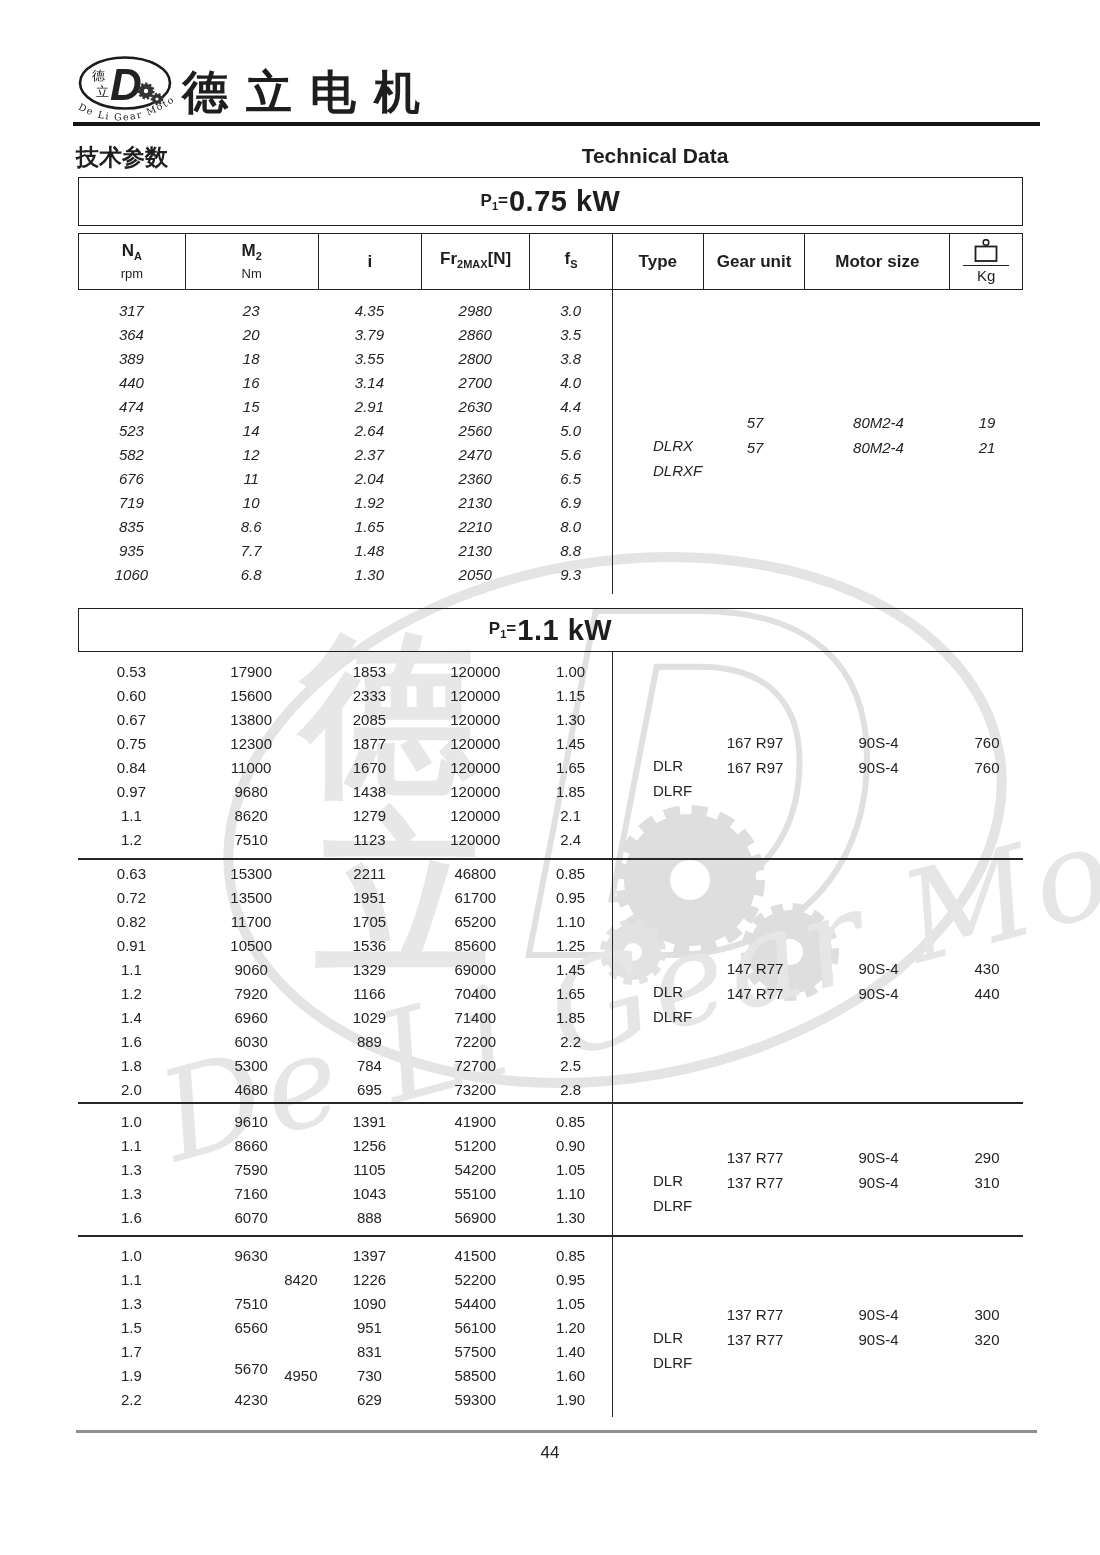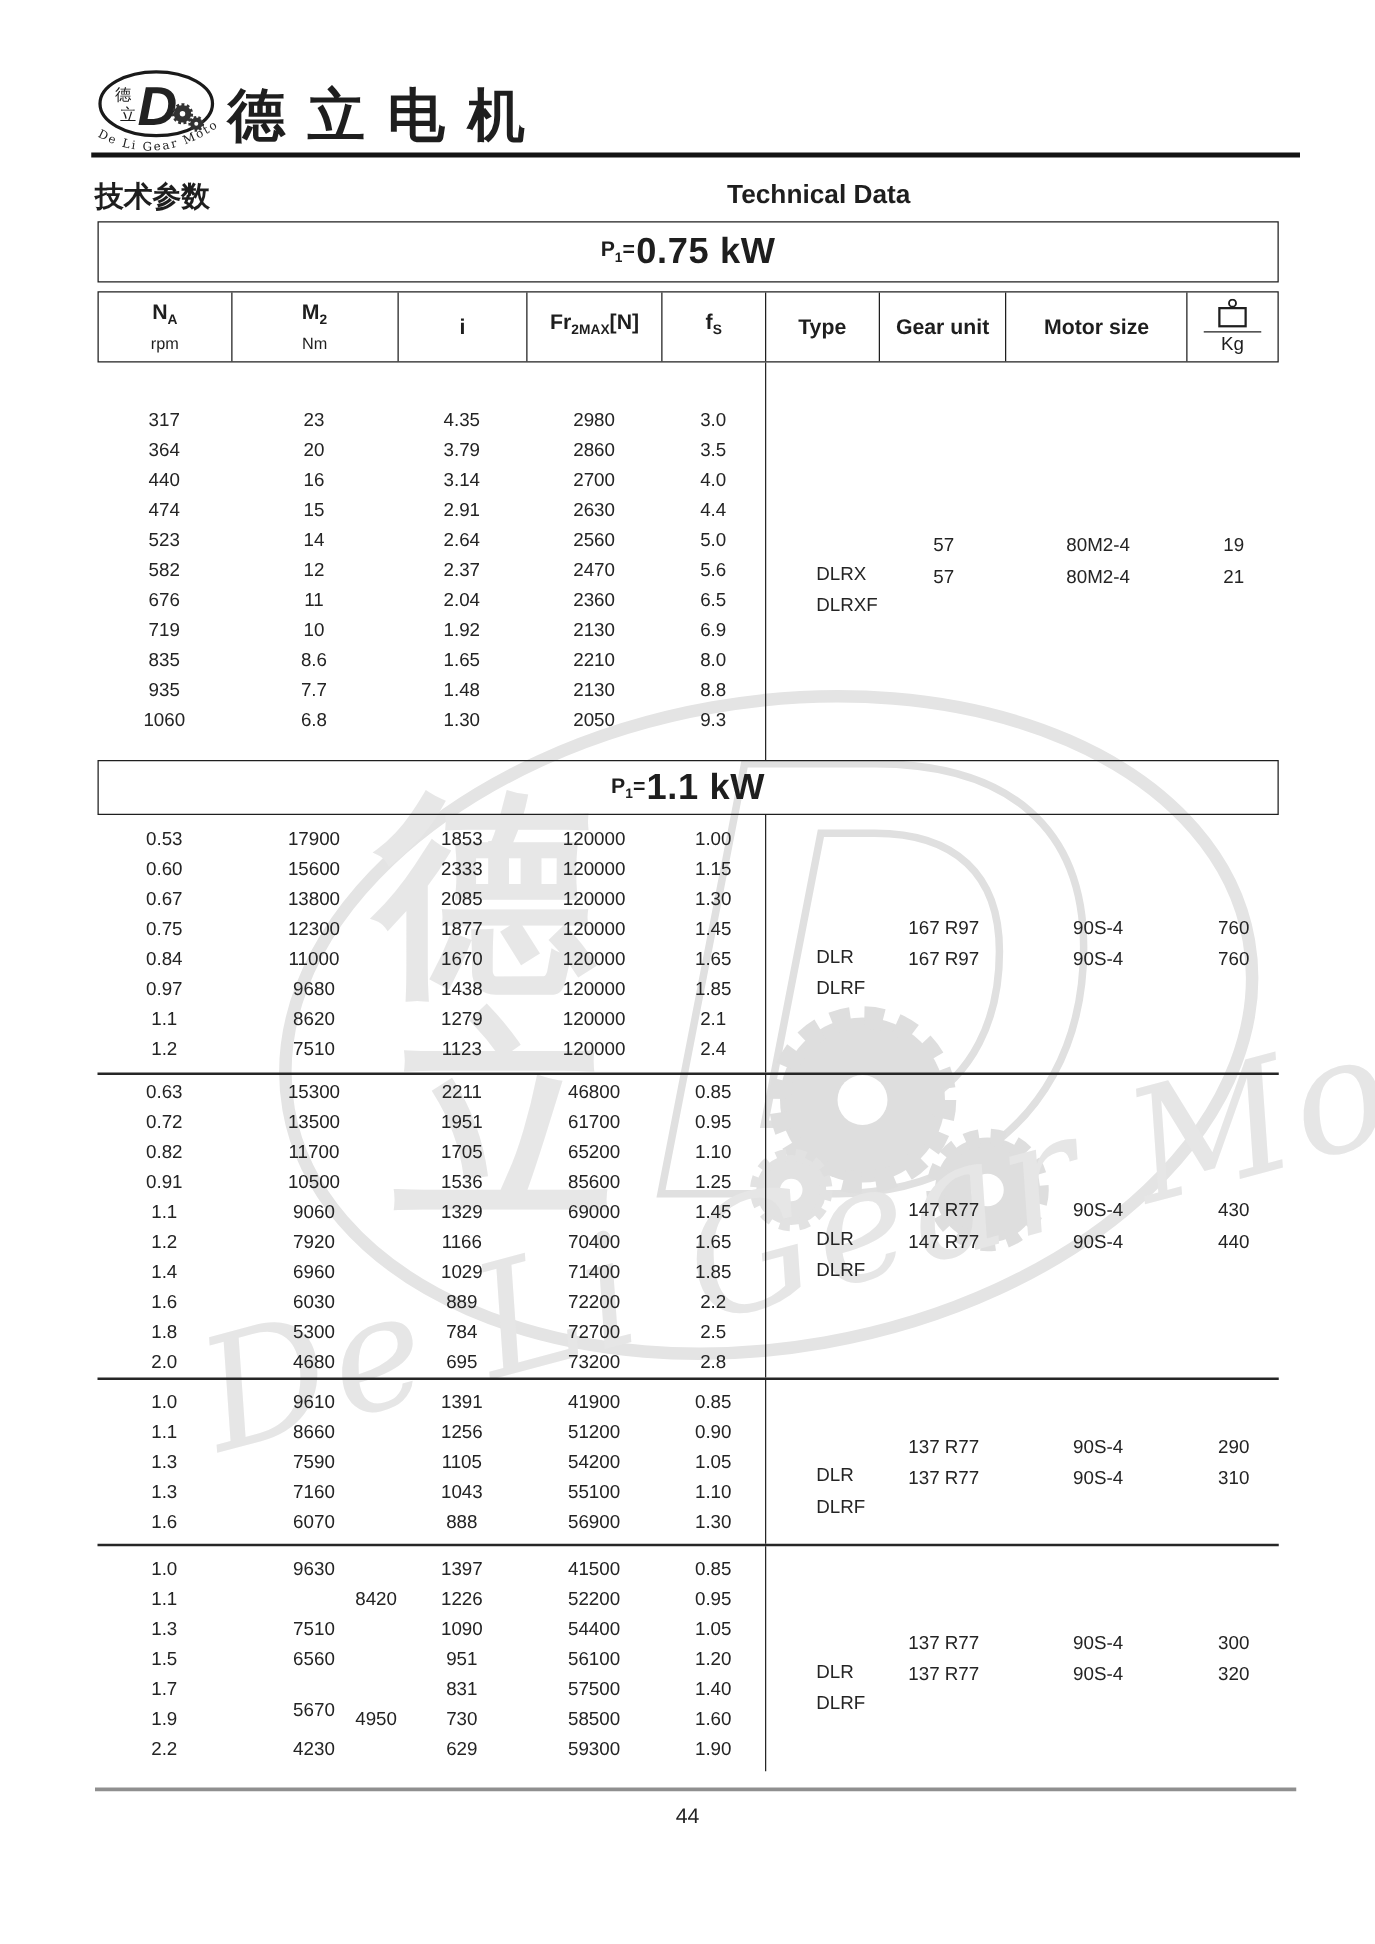--- a/index.html
+++ b/index.html
@@ -43,21 +43,21 @@
   .w0{width:107px}.w1{width:133px}.w2{width:104px}.w3{width:108px}.w4{width:83px}
   .w5{width:91px}.w6{width:102px}.w7{width:145px}.w8{width:72px}
   .col-main { font-size:17px; font-weight:bold; line-height:18px; }
   .col-main sub { font-size:11px; font-weight:bold; }
   .col-unit { font-size:13px; font-weight:normal; margin-top:1px; }
   .kg-cell { justify-content:center; }
   .kg-sep { width:46px; height:1.4px; background:#1f1f1f; margin:2px 0 1px 0; }
   .kg-label { font-size:15px; }
 
   .block { position:absolute; left:78px; width:945px; display:flex; }
-  .block.b1 { top:290px; height:318px; }
+  .block.b1 { top:276px; height:318px;font-style:italic; }
   .block.b2 { top:652px; height:206px; }
   .block.b3 { top:858px; height:244px; border-top:2px solid #262626; }
   .block.b4 { top:1102px; height:133px; border-top:2px solid #262626; }
   .block.b5 { top:1235px; height:182px; border-top:2px solid #262626; }
   .block-left {
     width:535px; border-right:1.6px solid #262626;
     display:flex; flex-direction:column; justify-content:center;
   }
   .block.b1 .block-left { padding-top:14px; }
   .data-row { display:flex; height:24px; align-items:center; flex:0 0 auto; }
@@ -173,20 +173,27 @@
             <div class="cell c4" style="width: 83px;">3.0</div>
           </div>
           <div class="data-row">
             <div class="cell c0" style="width: 107px;">364</div>
             <div class="cell c1" style="width: 133px;">20</div>
             <div class="cell c2" style="width: 104px;">3.79</div>
             <div class="cell c3" style="width: 108px;">2860</div>
             <div class="cell c4" style="width: 83px;">3.5</div>
           </div>
           <div class="data-row">
+            <div class="cell c0" style="width: 107px;">389</div>
+            <div class="cell c1" style="width: 133px;">18</div>
+            <div class="cell c2" style="width: 104px;">3.55</div>
+            <div class="cell c3" style="width: 108px;">2800</div>
+            <div class="cell c4" style="width: 83px;">3.8</div>
+          </div>
+          <div class="data-row">
             <div class="cell c0" style="width: 107px;">440</div>
             <div class="cell c1" style="width: 133px;">16</div>
             <div class="cell c2" style="width: 104px;">3.14</div>
             <div class="cell c3" style="width: 108px;">2700</div>
             <div class="cell c4" style="width: 83px;">4.0</div>
           </div>
           <div class="data-row">
             <div class="cell c0" style="width: 107px;">474</div>
             <div class="cell c1" style="width: 133px;">15</div>
             <div class="cell c2" style="width: 104px;">2.91</div>

